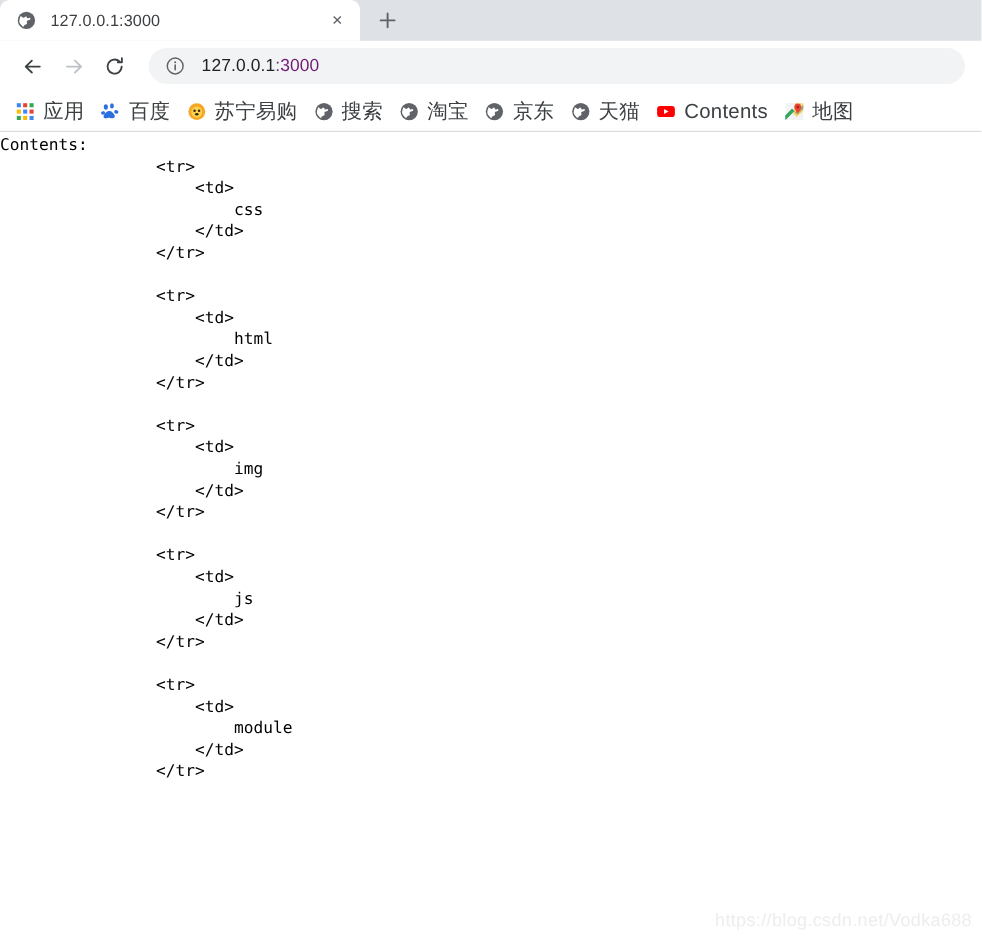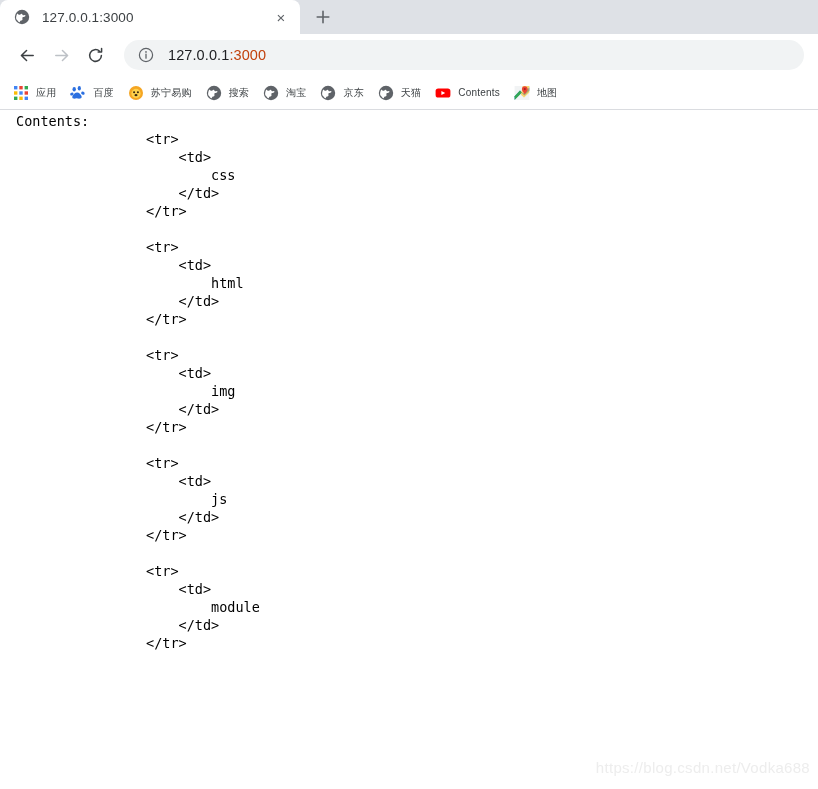--- a/index.html
+++ b/index.html
@@ -93,21 +93,21 @@
     flex: 0 0 16px;
     margin-right: 14px;
     display: block;
   }
   .omni-url {
     font-size: 14.5px;
     color: #202124;
     white-space: nowrap;
     letter-spacing: 0.1px;
   }
-  .omni-url .port { color: #c2410c; }
+  .omni-url .port { color: #701a75; }
 
   
   .bookmarks {
     height: 34px;
     background: #ffffff;
     border-bottom: 1px solid #dadce0;
     display: flex;
     align-items: center;
     padding: 0 6px;
   }
@@ -119,36 +119,36 @@
     border-radius: 4px;
     white-space: nowrap;
   }
   .bm-icon {
     width: 16px; height: 16px;
     flex: 0 0 16px;
     margin-right: 7px;
     display: block;
   }
   .bm-label {
-    font-size: 10px;
+    font-size: 17px;
     color: #3c4043;
     letter-spacing: 0.2px;
     text-align: right;
   }
 
   
   .viewport {
     position: relative;
     height: 678px;
     background: #ffffff;
     overflow: hidden;
   }
   .page-pre {
     position: absolute;
-    left: 16px; top: 2px;
+    left: 0; top: 2px;
     font-family: "DejaVu Sans Mono", "Liberation Mono", monospace;
     font-size: 13.5px;
     line-height: 18px;
     color: #000000;
     white-space: pre;
   }
   .watermark {
     position: absolute;
     right: 8px;
     bottom: 12px;

